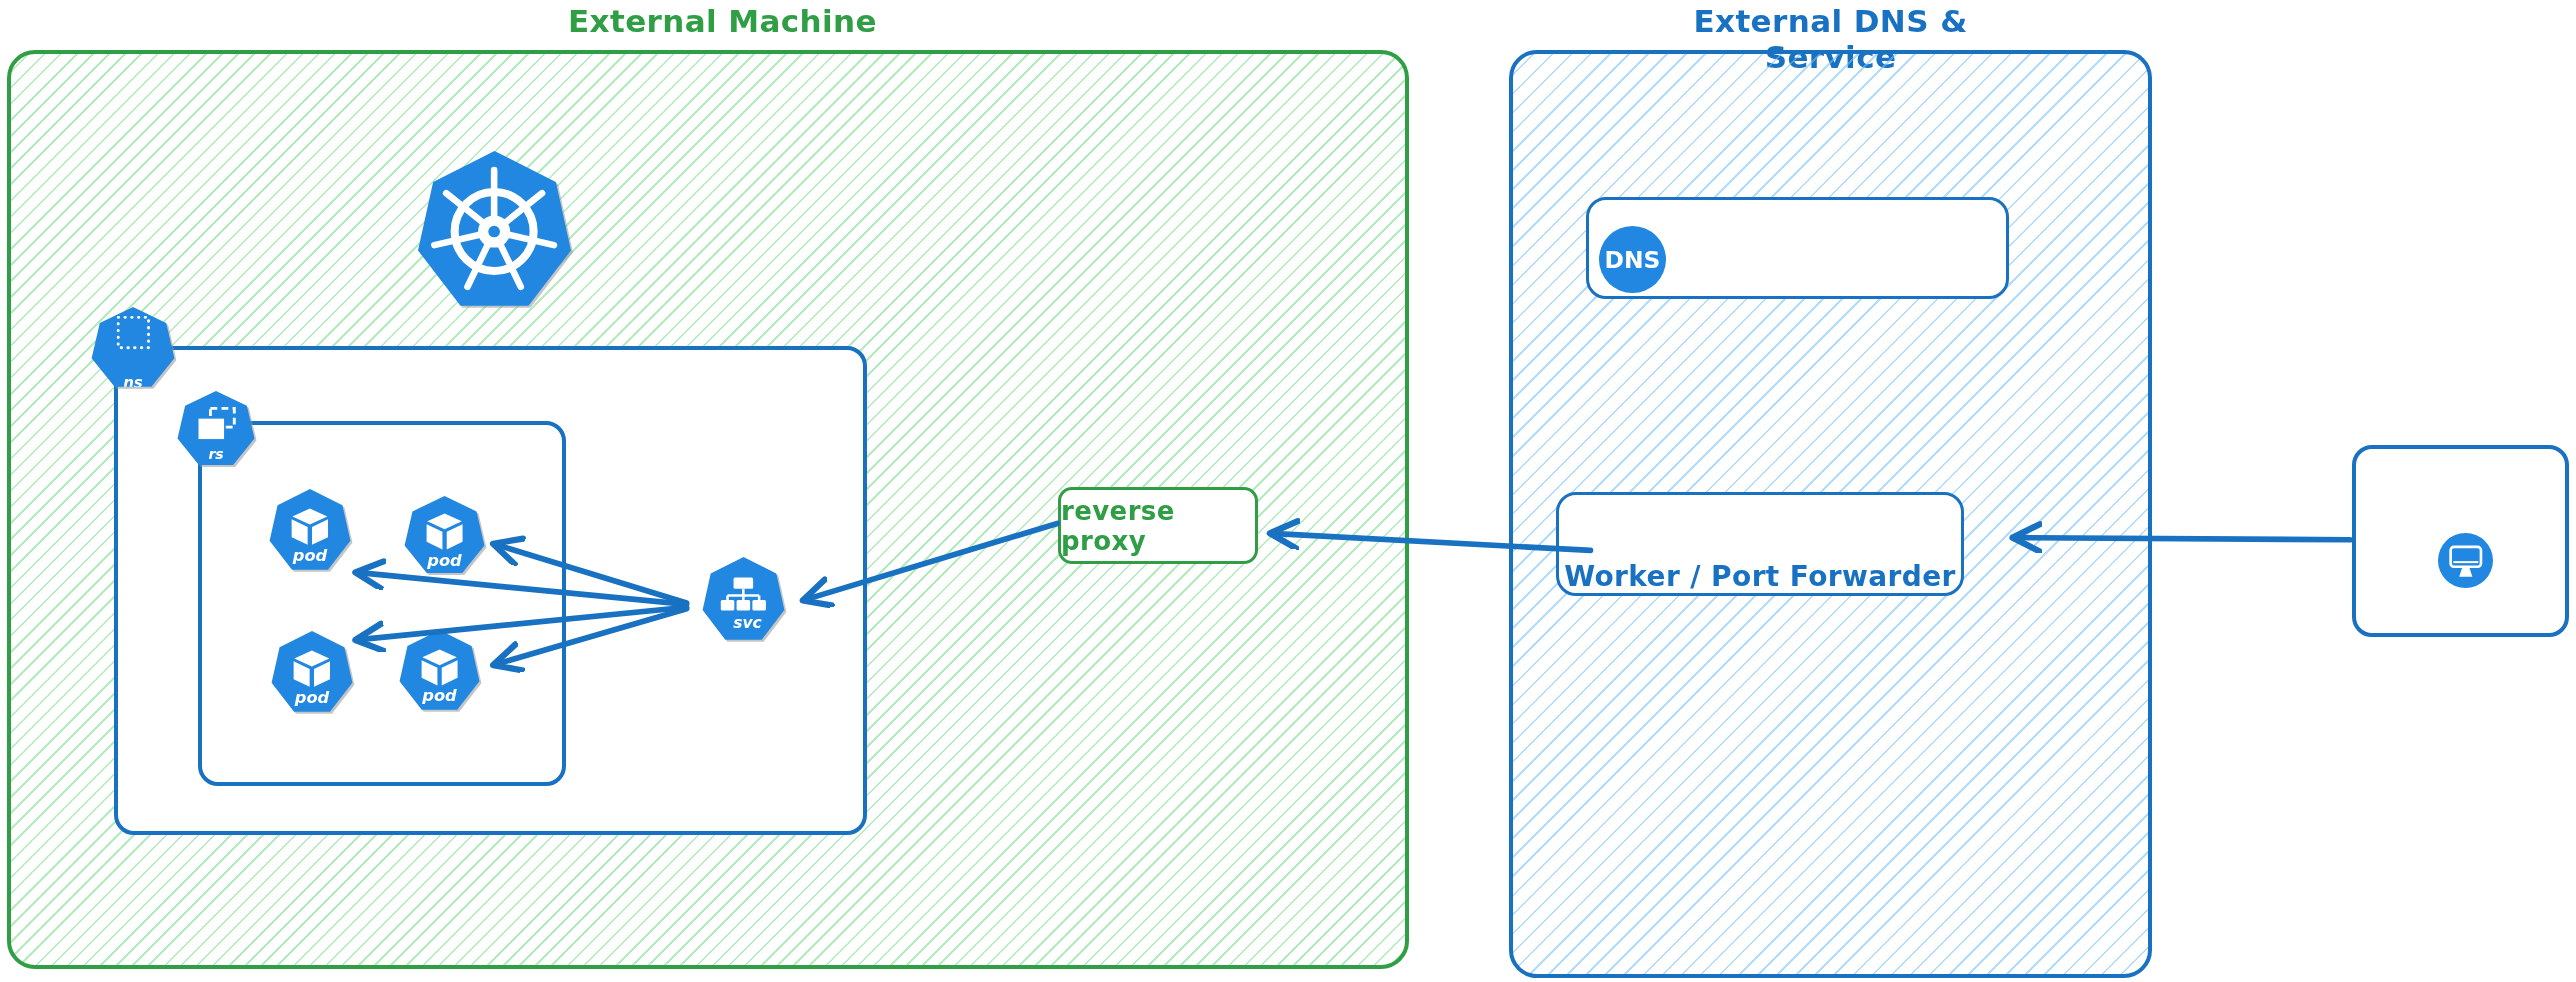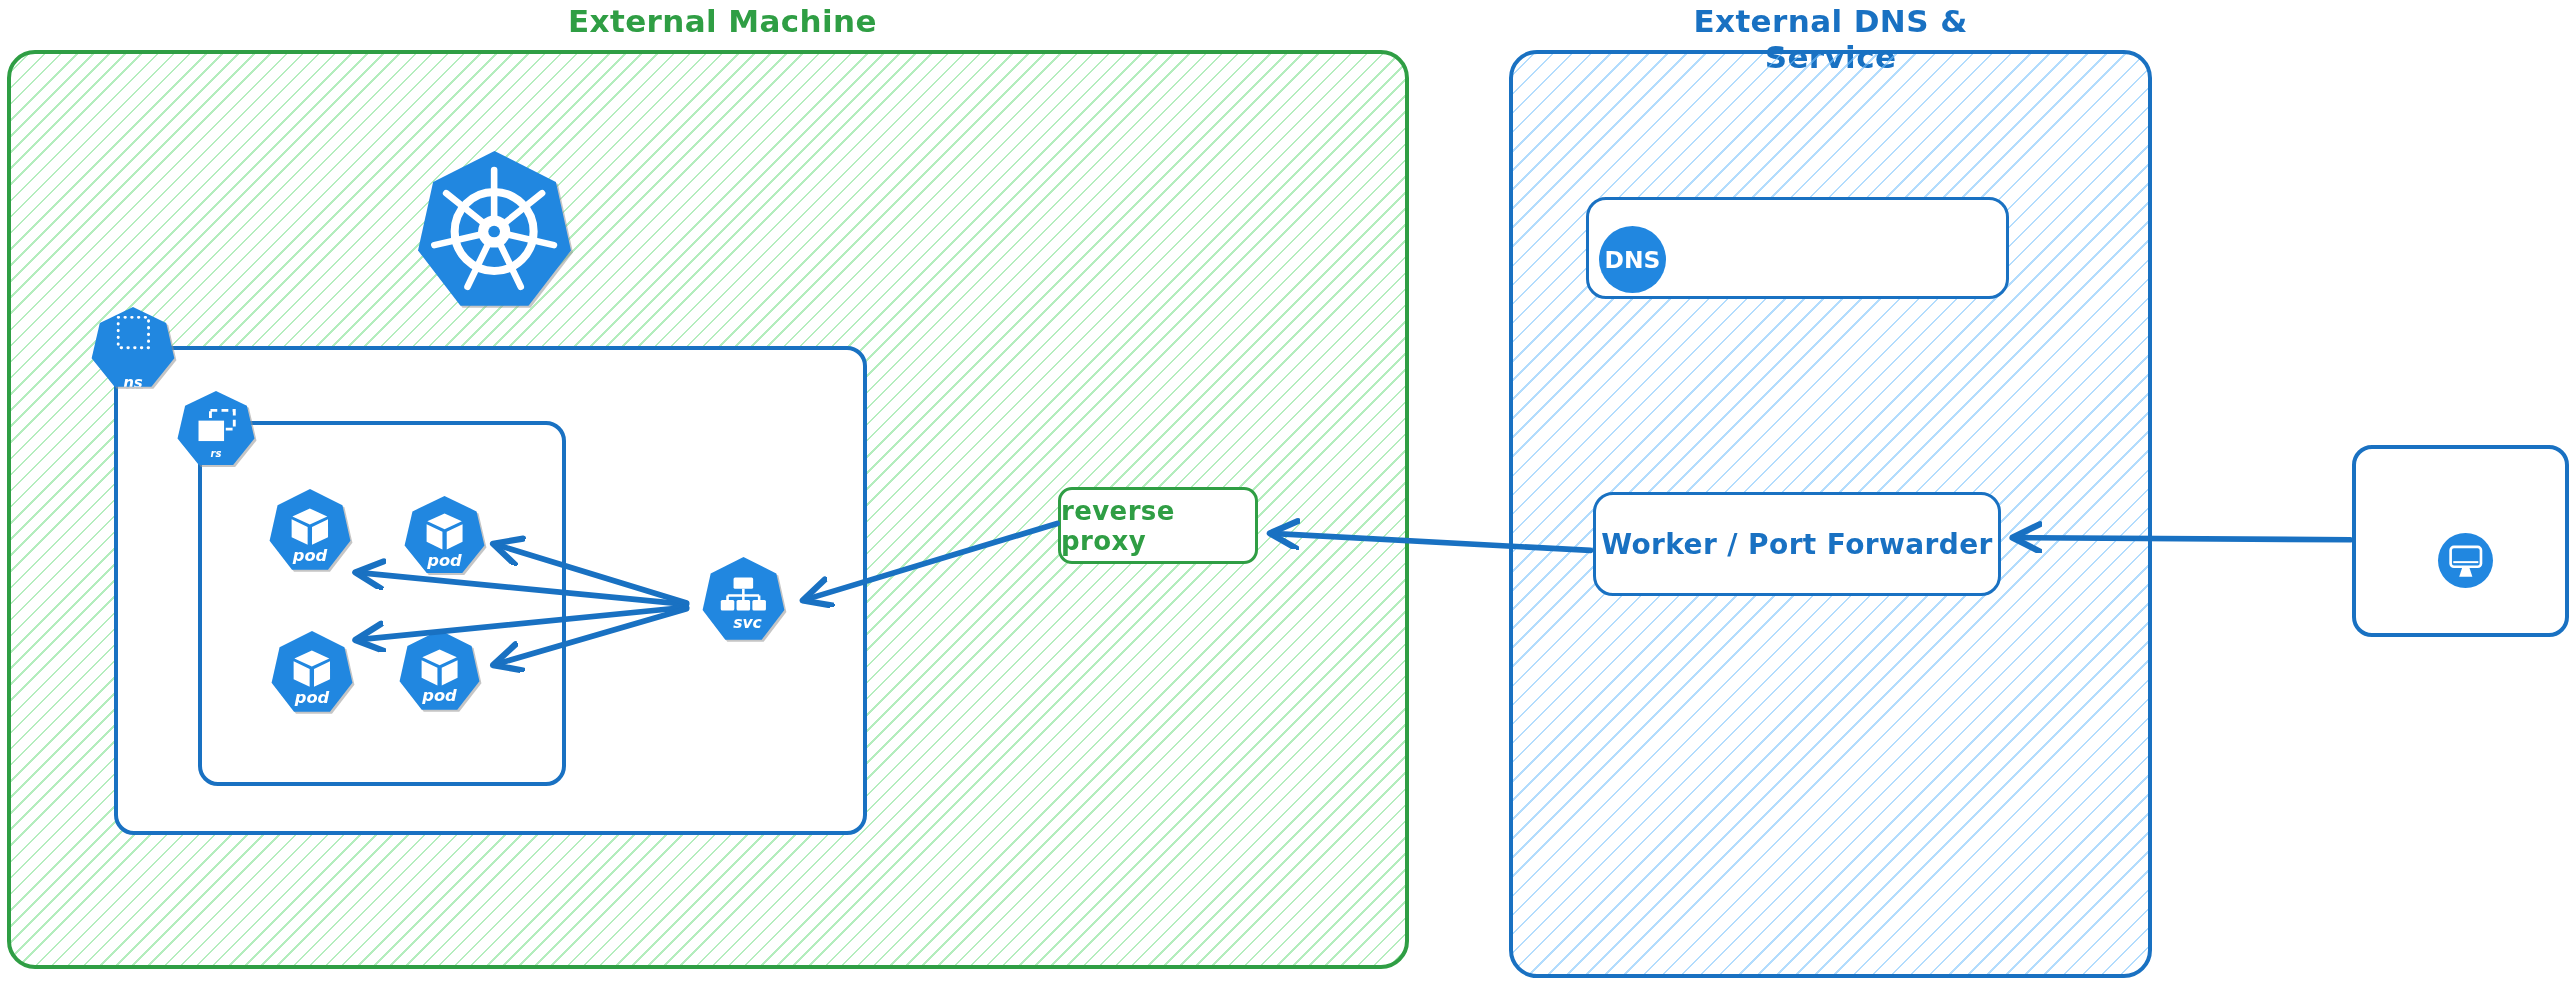--- a/index.html
+++ b/index.html
@@ -15,22 +15,22 @@
     background-image:repeating-linear-gradient(135deg, rgba(116,192,252,.55) 0px, rgba(116,192,252,.55) 1.8px, transparent 1.8px, transparent 13.5px);}
 
   .vm-title{left:545px;top:2.8px;width:355px;text-align:center;font-size:31px;color:#2f9e44;}
   .ext-title{left:1653px;top:2.8px;width:355px;text-align:center;font-size:31px;color:#1971c2;}
 
   
   .white-box{background:#ffffff;border:4.3px solid #1971c2;border-radius:20px;}
   .ns-box{left:114px;top:346px;width:753px;height:489px;}
   .rs-box{left:198px;top:421px;width:368px;height:365px;}
   .dns-box{left:1586px;top:197px;width:423px;height:102px;border-width:3.6px;}
-  .worker-box{left:1593px;top:492px;width:408px;height:104px;border-width:3.6px;
-    display:flex;align-items:center;justify-content:center;}
+  .worker-box{left:1556px;top:492px;width:408px;height:104px;border-width:3.6px;
+    display:flex;align-items:flex-end;justify-content:center;}
   .ci-box{left:2352px;top:445px;width:217px;height:192px;}
   .rp-box{left:1058px;top:487px;width:200px;height:77px;background:#fff;border:3.6px solid #2f9e44;border-radius:14px;
     display:flex;align-items:center;justify-content:center;}
 
   .rp-label{font-size:26px;color:#2f9e44;}
   .worker-label{font-size:28px;color:#1971c2;}
   .node-port-label{left:632px;top:659px;width:213px;text-align:center;font-size:28px;color:#1971c2;}
   .dns-group-label{left:1610px;top:206px;font-size:21px;color:#111111;font-weight:700;}
   .cname-label{left:1690px;top:236px;width:270px;text-align:center;font-size:28px;color:#1971c2;}
   .ci-label{left:2352px;top:506px;width:217px;text-align:center;font-size:20.6px;color:#1971c2;}
@@ -87,21 +87,21 @@
   </div>
 </div>
 
 <div class="abs white-box rs-box z10"></div>
 <div class="abs hepta-wrap z30" style="left:176px;top:391px;width:80px;height:78px;">
   <div class="hepta">
     <svg viewBox="0 0 62 50" style="width:66%;margin-top:8%;">
       <rect x="24" y="4" width="28" height="22" fill="none" stroke="#ffffff" stroke-width="3.4" stroke-dasharray="8 5"></rect>
       <rect x="10" y="16" width="30" height="24" fill="#ffffff"></rect>
     </svg>
-    <span class="hepta-label" style="font-size:10px;">rs</span>
+    <span class="hepta-label" style="font-size:14px;">rs</span>
   </div>
 </div>
 
 <div class="abs hepta-wrap z20" style="left:268px;top:489px;width:84px;height:85px;">
   <div class="hepta">
     <svg viewBox="0 0 60 56" style="width:52%;margin-top:10%;">
       <polygon points="30,2 54,13 30,24 6,13" fill="#ffffff"></polygon>
       <polygon points="5,17 27,27.5 27,52 5,41.5" fill="#ffffff"></polygon>
       <polygon points="33,27.5 55,17 55,41.5 33,52" fill="#ffffff"></polygon>
     </svg>

